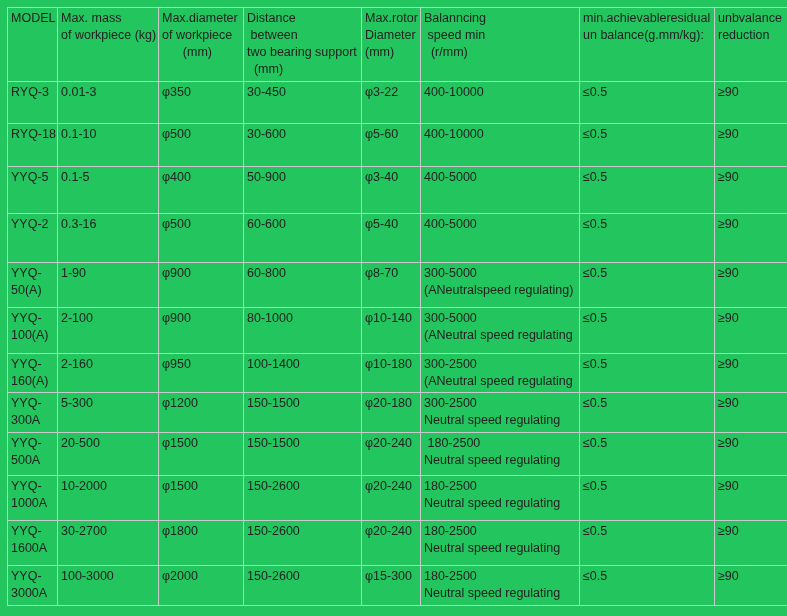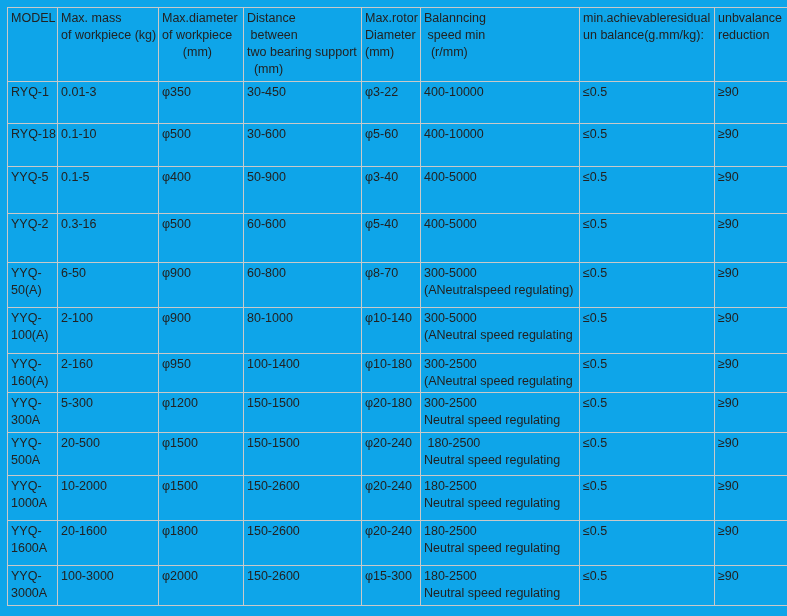--- a/index.html
+++ b/index.html
@@ -12,21 +12,21 @@
     height: 616px;
     overflow: hidden;
     font-family: "Liberation Sans", sans-serif;
   }
   .viewport {
     box-sizing: border-box;
     width: 787px;
     height: 616px;
     padding: 7px 8px 0 7px;
     overflow: hidden;
-    background: #0ea5e9;
+    background: #22c55e;
   }
   table.spec {
     border-collapse: collapse;
     table-layout: fixed;
     width: 803px;
   }
   table.spec th,
   table.spec td {
     border: 1px solid #c9c9c9;
     vertical-align: top;
@@ -77,21 +77,21 @@
  speed min
   (r/mm)</th>
           <th>min.achievableresidual
 un balance(g.mm/kg):</th>
           <th>unbvalance
 reduction</th>
         </tr>
     </thead>
     <tbody id="table-body">
         <tr style="height: 42px;">
-          <td>RYQ-1</td>
+          <td>RYQ-3</td>
           <td>0.01-3</td>
           <td>φ350</td>
           <td>30-450</td>
           <td>φ3-22</td>
           <td>400-10000</td>
           <td>≤0.5</td>
           <td>≥90</td>
         </tr>
         <tr style="height: 43px;">
           <td>RYQ-18</td>
@@ -119,21 +119,21 @@
           <td>φ500</td>
           <td>60-600</td>
           <td>φ5-40</td>
           <td>400-5000</td>
           <td>≤0.5</td>
           <td>≥90</td>
         </tr>
         <tr style="height: 45px;">
           <td>YYQ-
 50(A)</td>
-          <td>6-50</td>
+          <td>1-90</td>
           <td>φ900</td>
           <td>60-800</td>
           <td>φ8-70</td>
           <td>300-5000
 (ANeutralspeed regulating)</td>
           <td>≤0.5</td>
           <td>≥90</td>
         </tr>
         <tr style="height: 46px;">
           <td>YYQ-
@@ -191,21 +191,21 @@
           <td>150-2600</td>
           <td>φ20-240</td>
           <td>180-2500
 Neutral speed regulating</td>
           <td>≤0.5</td>
           <td>≥90</td>
         </tr>
         <tr style="height: 45px;">
           <td>YYQ-
 1600A</td>
-          <td>20-1600</td>
+          <td>30-2700</td>
           <td>φ1800</td>
           <td>150-2600</td>
           <td>φ20-240</td>
           <td>180-2500
 Neutral speed regulating</td>
           <td>≤0.5</td>
           <td>≥90</td>
         </tr>
         <tr style="height: 40px;">
           <td>YYQ-

